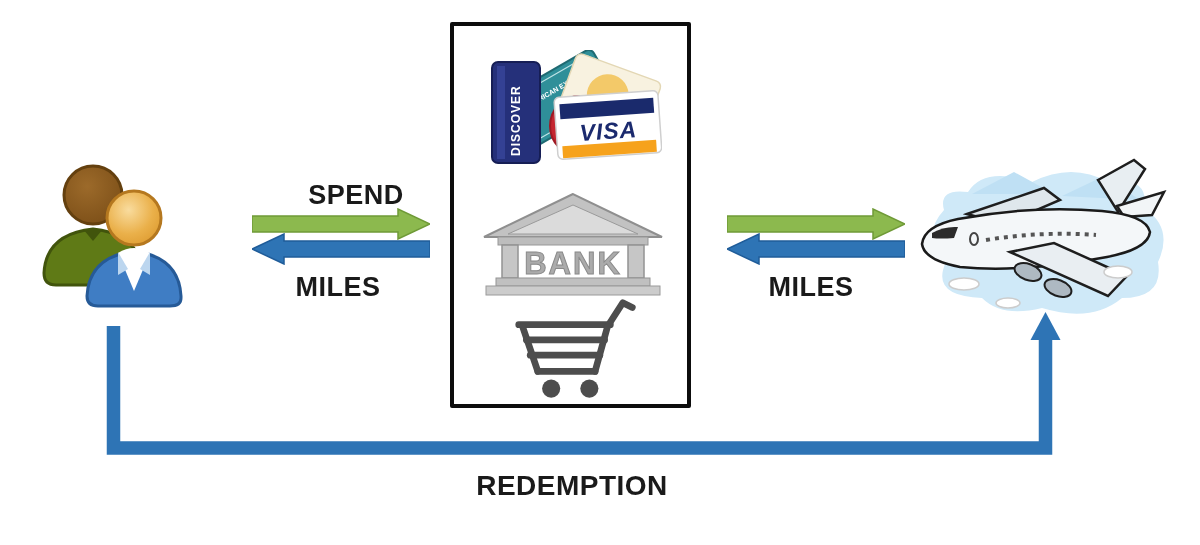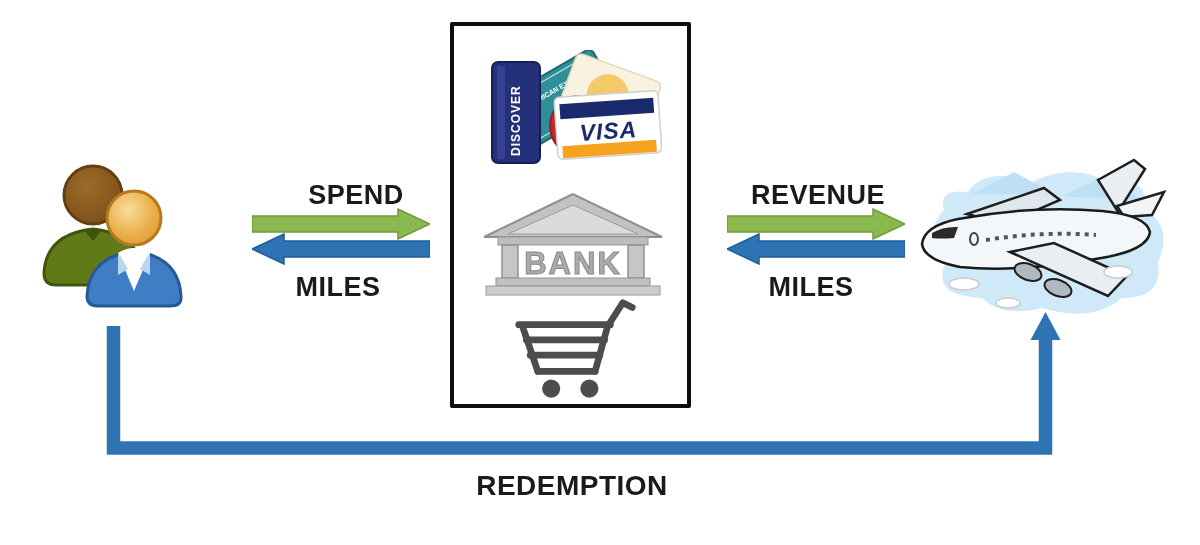--- a/index.html
+++ b/index.html
@@ -143,21 +143,20 @@
   <svg class="abs" style="left:252px;top:208px;" width="178" height="32" viewBox="0 0 178 32">
     <polygon points="0,8 146,8 146,1 178,16 146,31 146,24 0,24" fill="#8CB94E" stroke="#6F9A37" stroke-width="1.5"></polygon>
   </svg>
 
   <svg class="abs" style="left:252px;top:233px;" width="178" height="32" viewBox="0 0 178 32">
     <polygon points="178,8 32,8 32,1 0,16 32,31 32,24 178,24" fill="#2E74B5" stroke="#1F5C99" stroke-width="1.5"></polygon>
   </svg>
 
   <div class="flow-label" style="left:338px;top:272px;">MILES</div>
 
-  <div class="flow-label" style="left:818px;top:180px;">REVENUE</div>
 
   <svg class="abs" style="left:727px;top:208px;" width="178" height="32" viewBox="0 0 178 32">
     <polygon points="0,8 146,8 146,1 178,16 146,31 146,24 0,24" fill="#8CB94E" stroke="#6F9A37" stroke-width="1.5"></polygon>
   </svg>
 
   <svg class="abs" style="left:727px;top:233px;" width="178" height="32" viewBox="0 0 178 32">
     <polygon points="178,8 32,8 32,1 0,16 32,31 32,24 178,24" fill="#2E74B5" stroke="#1F5C99" stroke-width="1.5"></polygon>
   </svg>
 
   <div class="flow-label" style="left:811px;top:272px;">MILES</div>

